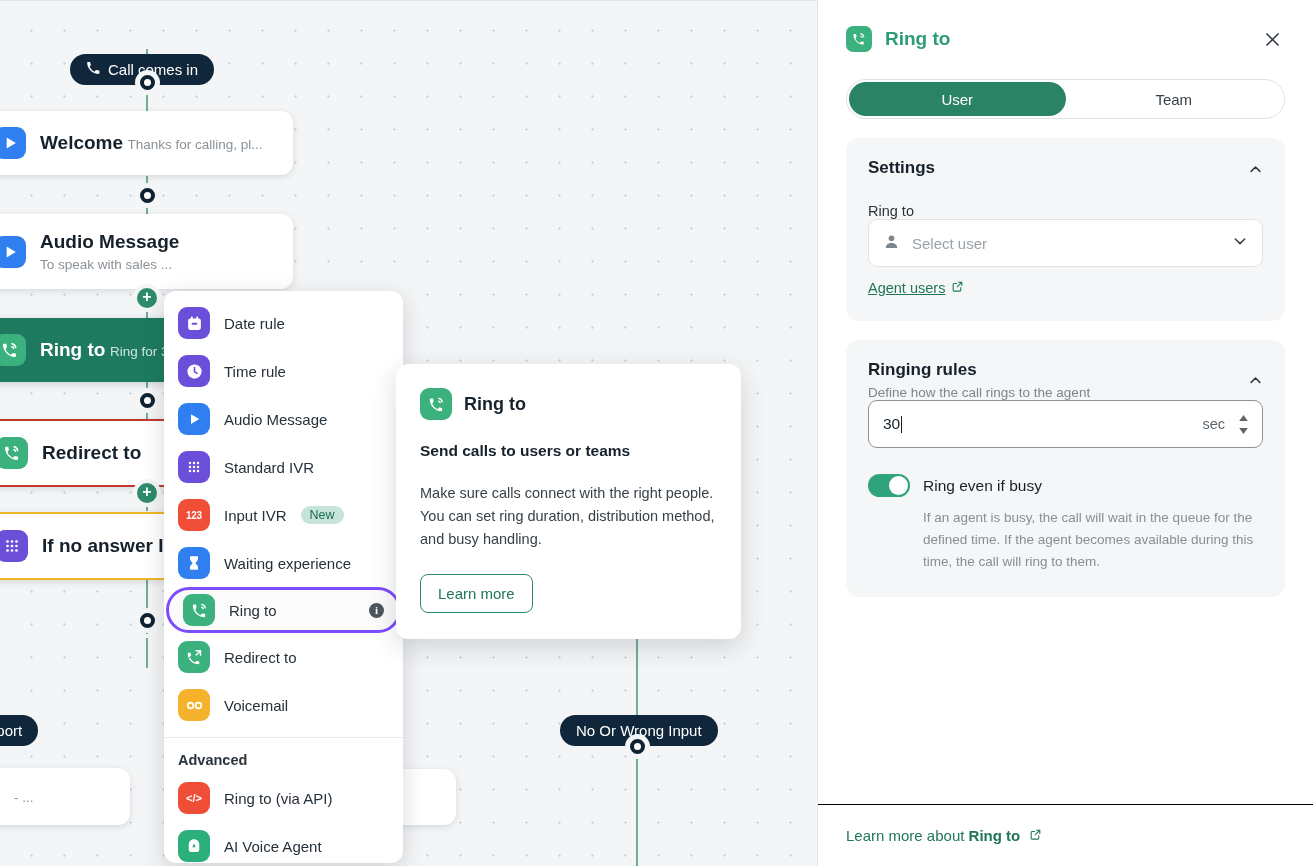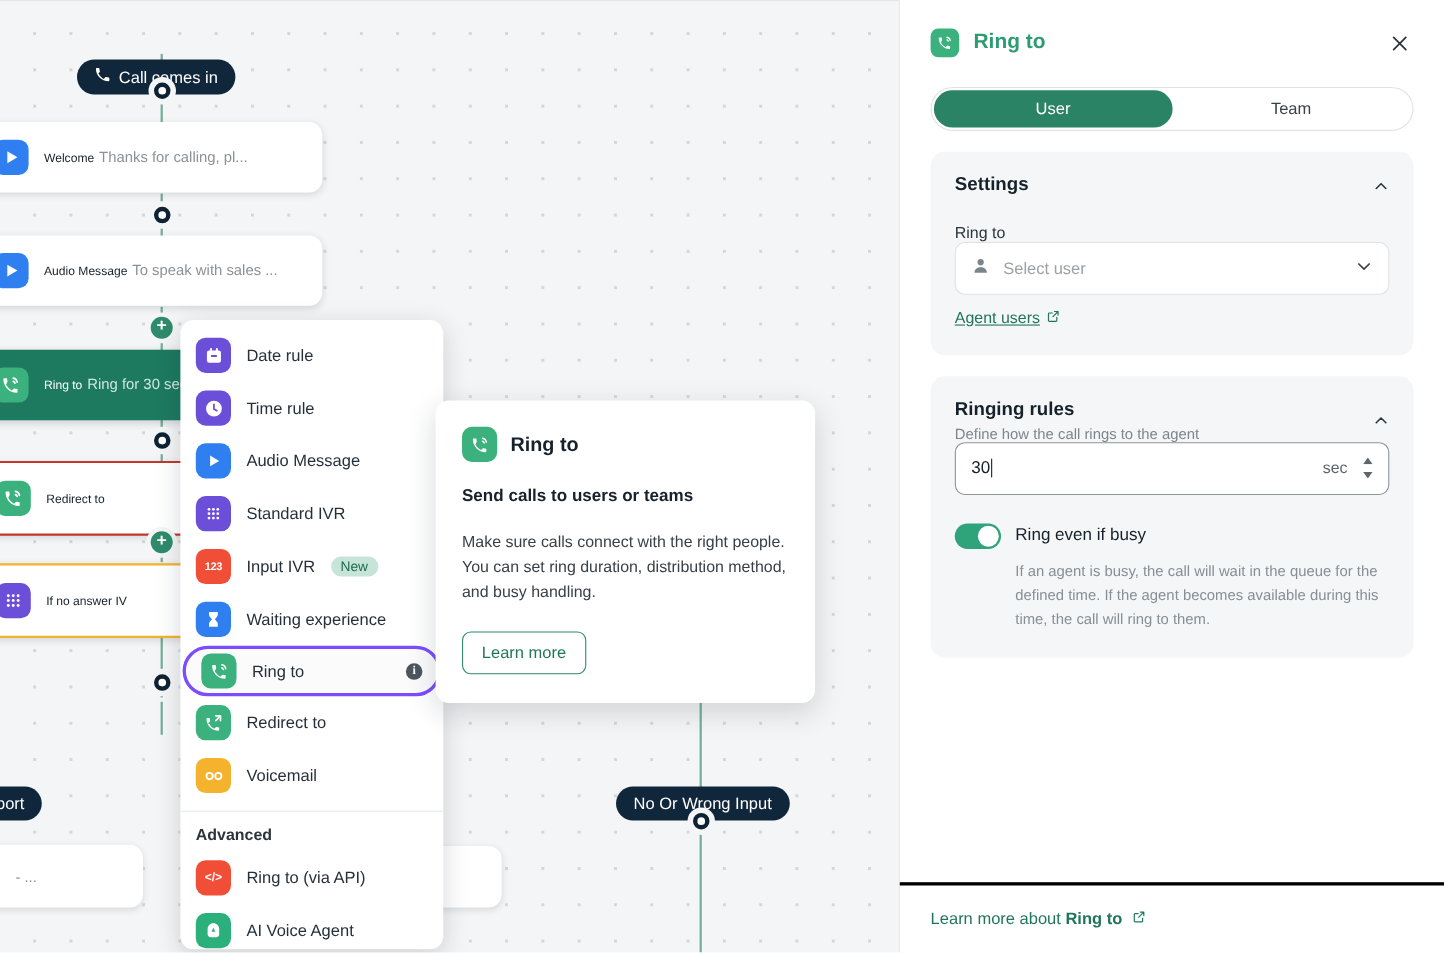--- a/index.html
+++ b/index.html
@@ -43,21 +43,21 @@
     font-weight: 400;
     margin-top: 38px;
   }
   .node-card {
     position: absolute; background: #ffffff; border-radius: 12px;
     box-shadow: 0 2px 7px rgba(18,35,54,.13);
     display: flex; align-items: center; gap: 14px;
     padding: 16px 18px;
   }
   .node-card .txt { min-width: 0; }
-  .node-title { font-size: 11px; color: #16212b; font-weight: 400; line-height: 1.3; }
+  .node-title { font-size: 19px; color: #16212b; font-weight: 700; line-height: 1.3; }
   .node-sub { font-size: 13.5px; color: #8a9299; margin-top: 3px; line-height: 1.3; white-space: nowrap; }
   .node-card.selected {
     background: #1d7a5f; box-shadow: 0 2px 8px rgba(18,35,54,.18);
   }
   .node-card.selected .node-title { color: #fff; }
   .node-card.selected .node-sub { color: #cfe6dd; }
   .node-card.err { border: 2px solid #c0392b; }
   .node-card.warn { border: 2px solid #f0b429; }
 
   .sq-icon {
@@ -175,21 +175,21 @@
     position: relative; cursor: pointer; flex: 0 0 42px;
   }
   .toggle .knob {
     position: absolute; right: 2px; top: 2px; width: 19px; height: 19px;
     border-radius: 50%; background: #fff;
   }
   .toggle-label { font-size: 15.5px; color: #16212b; }
   .help-text { font-size: 13.5px; color: #868f96; line-height: 1.62; margin: 10px 0 0 55px; }
 
   #panel-foot {
-    margin-top: auto; border-top: 3px solid #000000;
+    margin-top: auto; border-top: 1px solid #000000;
     padding: 22px 28px; display: flex; align-items: flex-end;
   }
   .foot-link { font-size: 15px; color: #21765a; cursor: pointer; }
   .foot-link b { font-weight: 700; }
 </style>
 </head>
 <body>
 
 <div id="app">
 

